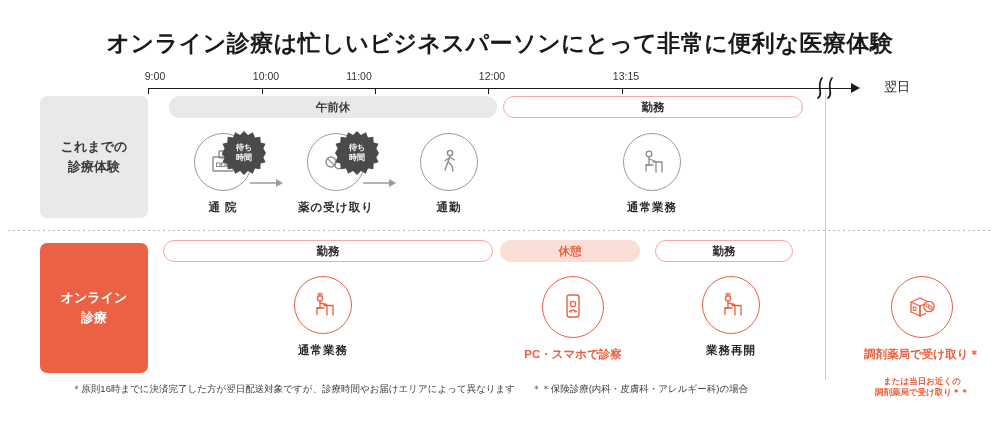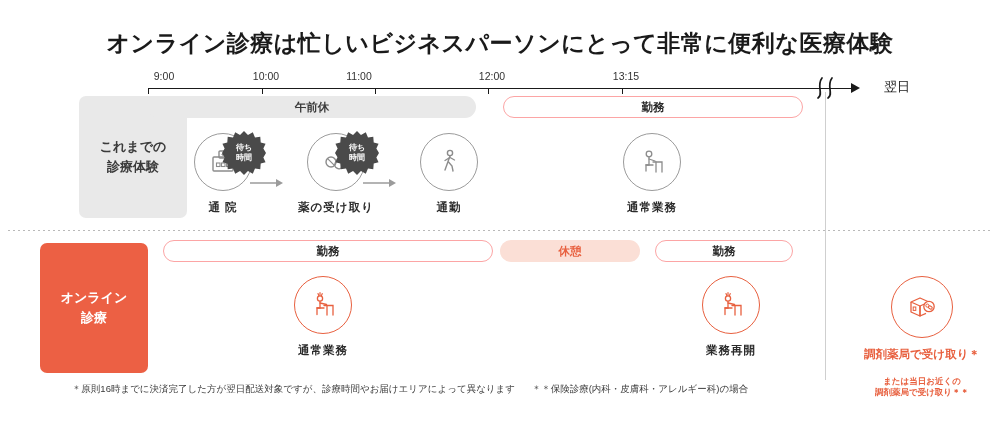--- a/index.html
+++ b/index.html
@@ -34,21 +34,21 @@
   #next-day-label{
     left:884px;top:78px;font-size:13px;color:#1a1a1a;white-space:nowrap;
   }
 
   
   .row-label{
     width:108px;border-radius:7px;
     display:flex;align-items:center;justify-content:center;
     font-size:13px;font-weight:bold;line-height:1.55;text-align:center;
   }
-  #row1-label{left:40px;top:96px;height:122px;background:#e9e9e9;color:#3b3b3b;margin-left:39px;}
+  #row1-label{left:40px;top:96px;height:122px;background:#e9e9e9;color:#3b3b3b;}
   #row2-label{left:40px;top:243px;height:130px;background:#ec6044;color:#ffffff;}
 
   
   #row-divider{
     left:8px;top:230px;width:984px;height:1px;
     background:repeating-linear-gradient(to right,#b9b9b9 0 2px,transparent 2px 5px);
   }
   #vert-rule{left:825px;top:92px;width:1px;height:288px;background:#cfcfcf;}
 
   
@@ -110,21 +110,21 @@
   <div class="abs" id="title">オンライン診療は忙しいビジネスパーソンにとって非常に便利な医療体験</div>
 
   <div class="abs" id="axis-line"></div>
 
   <div class="abs tick" style="left:148px;"></div>
   <div class="abs tick" style="left:262px;"></div>
   <div class="abs tick" style="left:375px;"></div>
   <div class="abs tick" style="left:488px;"></div>
   <div class="abs tick" style="left:622px;"></div>
 
-  <div class="abs tick-label" style="left:164px;">9:00</div>
+  <div class="abs tick-label" style="left:155px;">9:00</div>
   <div class="abs tick-label" style="left:266px;">10:00</div>
   <div class="abs tick-label" style="left:359px;">11:00</div>
   <div class="abs tick-label" style="left:492px;">12:00</div>
   <div class="abs tick-label" style="left:626px;">13:15</div>
 
   <div class="abs" id="axis-break">
     <svg width="30" height="24" viewBox="0 0 30 24">
       <path d="M6 22 C12 18, 4 10, 10 2" stroke="#1a1a1a" stroke-width="1.7" fill="none" stroke-linecap="round"></path>
       <path d="M16 22 C22 18, 14 10, 20 2" stroke="#1a1a1a" stroke-width="1.7" fill="none" stroke-linecap="round"></path>
     </svg>
@@ -136,21 +136,21 @@
   <div class="abs" id="row-divider"></div>
   <div class="abs" id="vert-rule"></div>
 
   <div class="abs row-label" id="row1-label">
     <div>
       <div>これまでの</div>
       <div>診療体験</div>
     </div>
   </div>
 
-  <div class="abs bar filled-gray" style="left:148px;top:96px;width:328px;font-family:Liberation Serif, serif;">午前休</div>
+  <div class="abs bar filled-gray" style="left:169px;top:96px;width:328px;font-family:Liberation Serif, serif;">午前休</div>
   <div class="abs bar outline-gray" style="left:503px;top:96px;width:300px;">勤務</div>
 
   <div class="abs node" style="left:168px;top:133px;">
     <div class="circle">
       <svg width="30" height="30" viewBox="0 0 30 30">
         <rect x="5" y="10" width="20" height="14" rx="1" stroke="#8c8c8c" stroke-width="1.4" fill="none"></rect>
         <rect x="11" y="4" width="8" height="7" rx="1" stroke="#8c8c8c" stroke-width="1.4" fill="none"></rect>
         <path d="M15 6 v3 M13.5 7.5 h3" stroke="#8c8c8c" stroke-width="1.2"></path>
         <rect x="8.5" y="16" width="3.5" height="3.5" stroke="#8c8c8c" stroke-width="1.1" fill="none"></rect>
         <rect x="13.5" y="16" width="3.5" height="3.5" stroke="#8c8c8c" stroke-width="1.1" fill="none"></rect>
@@ -243,20 +243,31 @@
         <path d="M13 12.3 L13 19 L10 19 L10 25.5" stroke="#e8603f" stroke-width="1.3" fill="none" stroke-linecap="round"></path>
         <path d="M13 14 L19.5 15.5" stroke="#e8603f" stroke-width="1.3" stroke-linecap="round"></path>
         <path d="M10 19 L17 19" stroke="#e8603f" stroke-width="1.3" stroke-linecap="round"></path>
         <path d="M17 16.5 L26 16.5 L26 26" stroke="#e8603f" stroke-width="1.3" fill="none" stroke-linecap="round"></path>
         <path d="M20 16.5 L20 26" stroke="#e8603f" stroke-width="1.3" stroke-linecap="round"></path>
       </svg>
     </div>
     <div class="node-label">通常業務</div>
   </div>
 
+  <div class="abs node" style="left:518px;top:276px;">
+    <div class="circle orange big">
+      <svg width="30" height="30" viewBox="0 0 30 30">
+        <rect x="9" y="3" width="12" height="22" rx="2.4" stroke="#e8603f" stroke-width="1.4" fill="none"></rect>
+        <circle cx="15" cy="12" r="2.6" stroke="#e8603f" stroke-width="1.2" fill="none"></circle>
+        <path d="M11 20 q4 -4 8 0" stroke="#e8603f" stroke-width="1.2" fill="none"></path>
+        <path d="M13 18.6 L13 20.6 M17 18.6 L17 20.6" stroke="#e8603f" stroke-width="1"></path>
+      </svg>
+    </div>
+    <div class="node-label orange">PC・スマホで診察</div>
+  </div>
 
   <div class="abs node" style="left:676px;top:276px;">
     <div class="circle orange">
       <svg width="32" height="32" viewBox="0 0 32 32">
         <circle cx="13" cy="9.5" r="2.6" stroke="#e8603f" stroke-width="1.3" fill="none"></circle>
         <path d="M11 4.5 L11.8 6.6 M13 3.6 L13 5.9 M15.2 4.6 L14.4 6.7" stroke="#e8603f" stroke-width="1.2" stroke-linecap="round"></path>
         <path d="M13 12.3 L13 19 L10 19 L10 25.5" stroke="#e8603f" stroke-width="1.3" fill="none" stroke-linecap="round"></path>
         <path d="M13 14 L19.5 15.5" stroke="#e8603f" stroke-width="1.3" stroke-linecap="round"></path>
         <path d="M10 19 L17 19" stroke="#e8603f" stroke-width="1.3" stroke-linecap="round"></path>
         <path d="M17 16.5 L26 16.5 L26 26" stroke="#e8603f" stroke-width="1.3" fill="none" stroke-linecap="round"></path>

